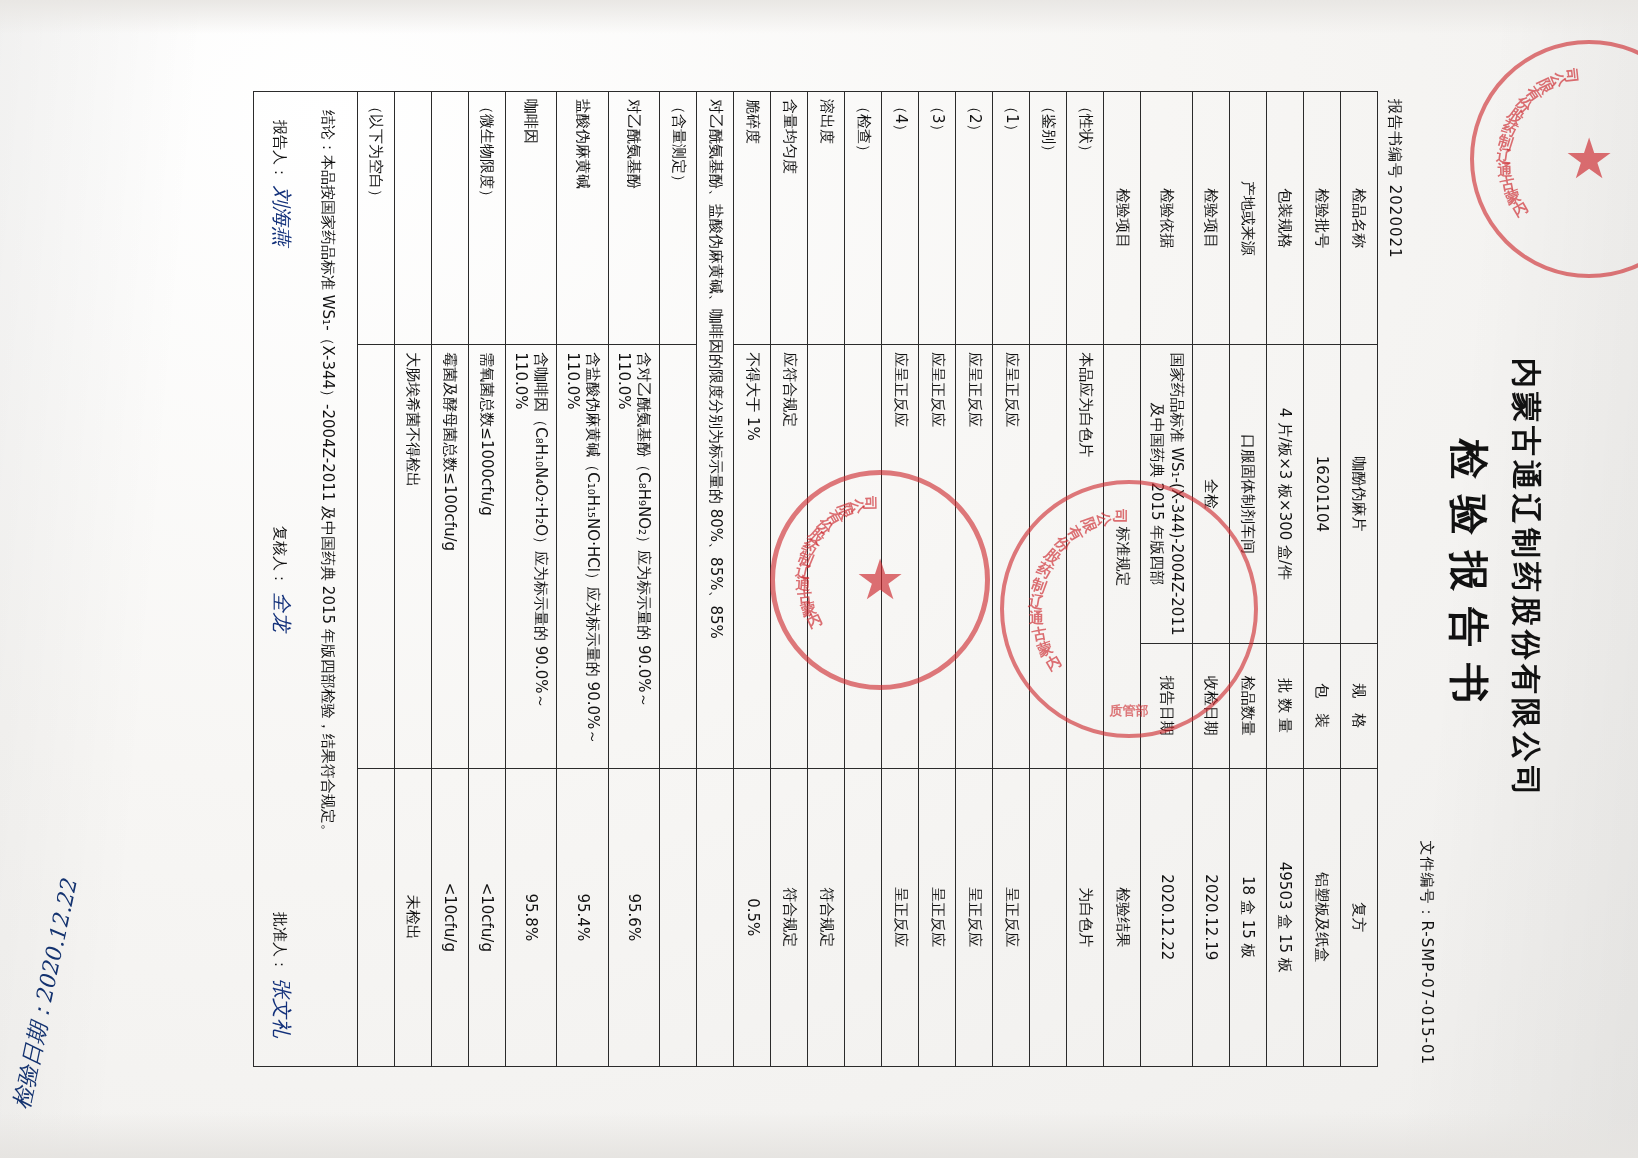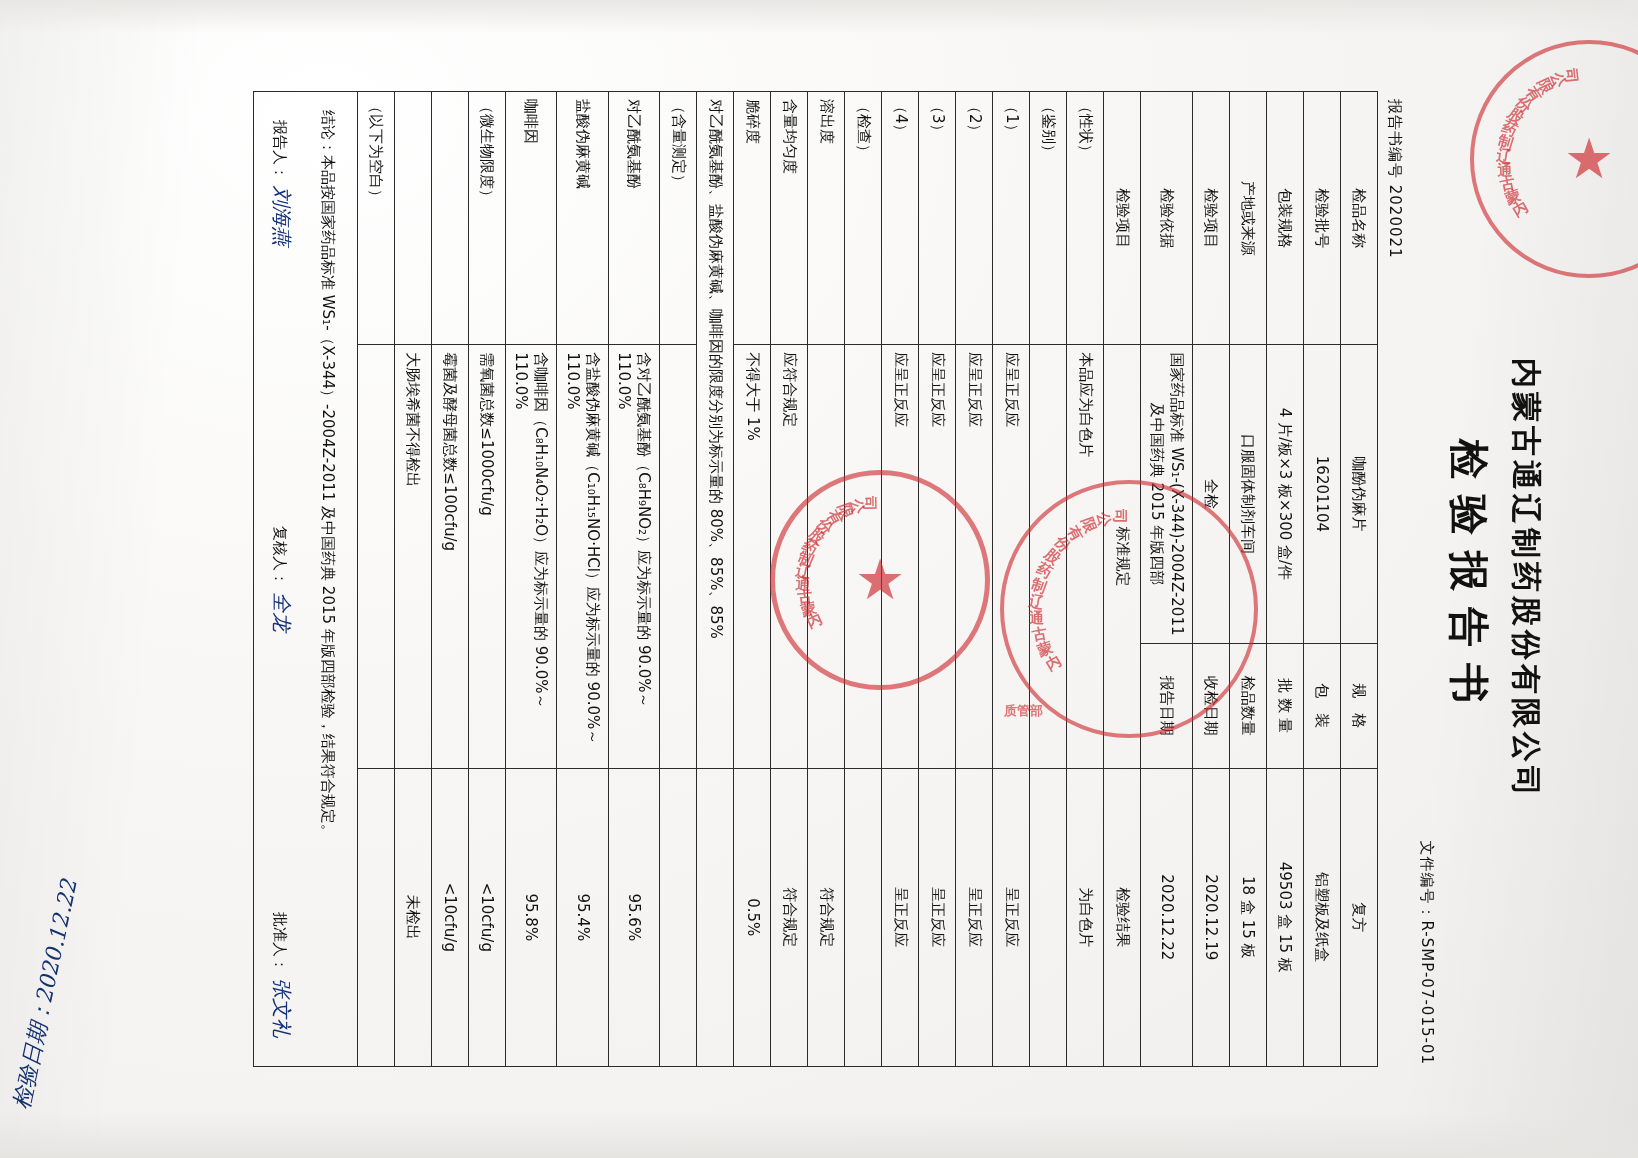--- a/index.html
+++ b/index.html
@@ -121,21 +121,21 @@
   }
   .seal-text span{
     position:absolute;left:50%;top:50%;
     font-size:15px;font-weight:bold;
     font-family:"DejaVu Serif","Liberation Serif",serif;
     color:rgba(205,40,45,0.66);
     transform-origin:0 0;
     white-space:nowrap;
   }
   .seal-bottom{
-    position:absolute;left:0;right:0;bottom:14px;
+    position:absolute;left:0;right:0;bottom:14px;text-align:center;
     font-size:13px;font-weight:bold;color:rgba(205,40,45,0.62);
   }
   #seal-quality{ left:1000px; top:480px; width:250px;height:250px; }
   #seal-star-big{ left:1470px; top:40px; width:230px;height:230px; }
   #seal-center{ left:770px; top:470px; width:210px;height:210px; }
 
   .sig-bottom{
     position:absolute;left:36px;bottom:46px;
     font-family:"DejaVu Serif","Liberation Serif",serif;
     color:#13326f;font-size:22px;font-style:italic;

